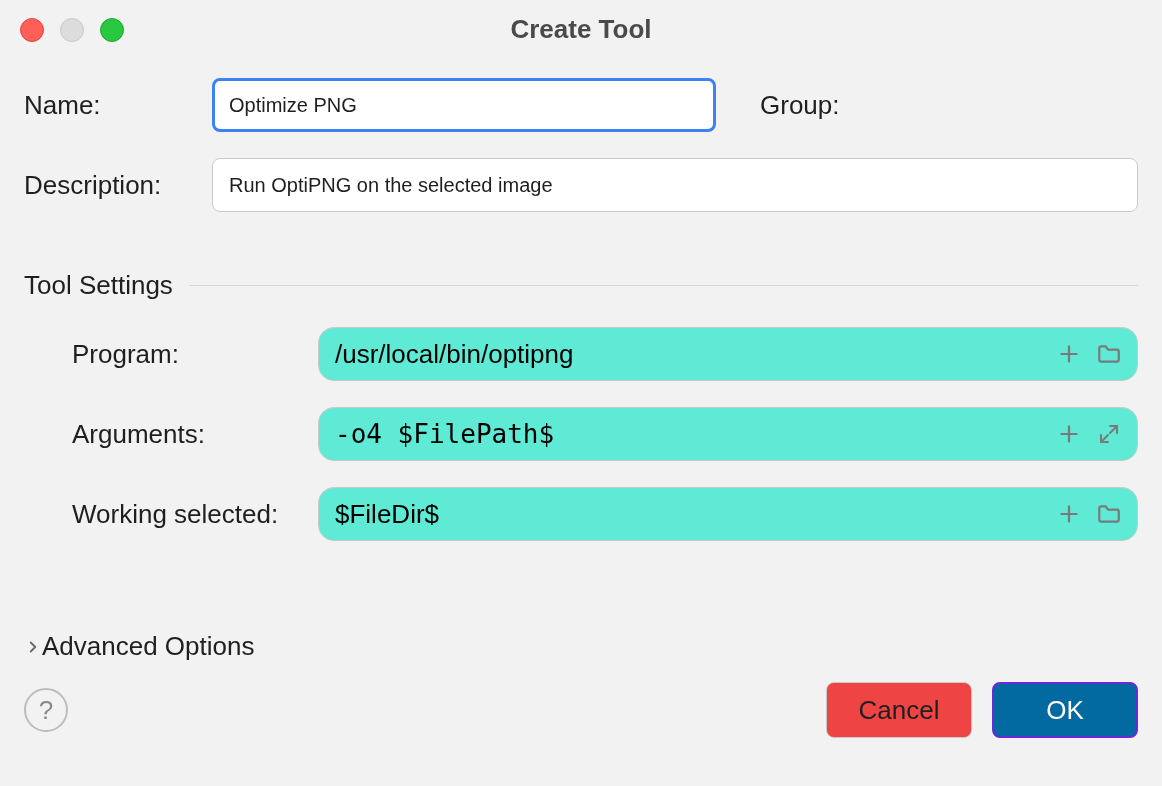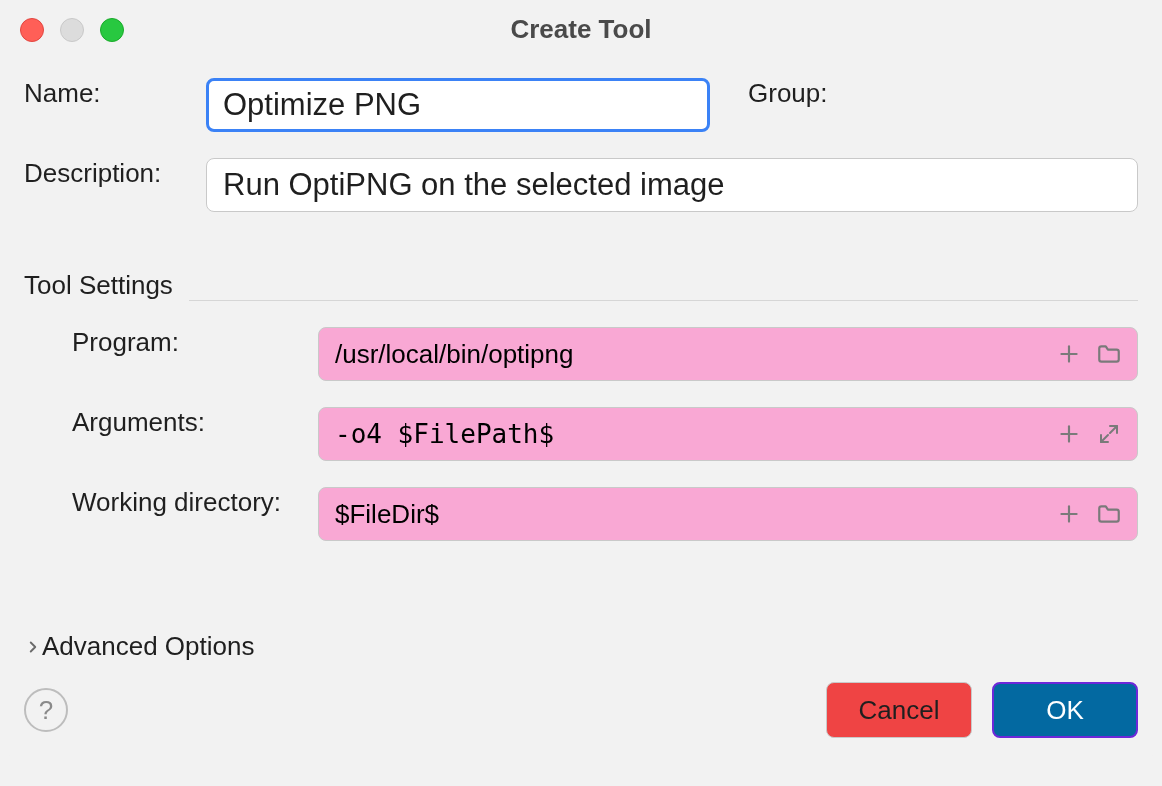--- a/index.html
+++ b/index.html
@@ -48,32 +48,33 @@
   }
   .content {
     position: absolute;
     top: 78px;
     left: 24px;
     right: 24px;
     bottom: 24px;
   }
   .row {
     display: flex;
-    gap: 18px;
+    align-items: center;
+    gap: 24px;
   }
   .label {
     font-size: 26px;
     color: #1f1f1f;
   }
   .input {
     height: 54px;
     background: #fff;
     border: 1px solid #c9c9c9;
     border-radius: 8px;
-    font-size: 31px;
+    font-size: 20px;
     padding: 0 16px;
     color: #1f1f1f;
     outline: none;
     font-family: inherit;
   }
   .input.focused {
     border: 3px solid #3b82f6;
     padding: 0 14px;
   }
   .select-wrap {
@@ -94,44 +95,45 @@
   }
   .select-btn {
     width: 54px;
     display: flex;
     align-items: center;
     justify-content: center;
     border-left: 1px solid #c9c9c9;
   }
   .section-title {
     display: flex;
-    align-items: flex-end;
+    align-items: center;
     gap: 16px;
     margin-top: 58px;
     margin-bottom: 20px;
   }
   .section-title .line {
     flex: 1;
     height: 1px;
     background: #d6d6d6;
   }
   .field-row {
     display: flex;
+    align-items: center;
     margin-top: 26px;
   }
   .field-row .indent { width: 48px; }
   .field-row .flabel { width: 246px; font-size: 26px; }
   .field-input-wrap {
     flex: 1;
     display: flex;
     align-items: center;
     height: 54px;
-    background: #f9a8d4;
+    background: #5eead4;
     border: 1px solid #c9c9c9;
-    border-radius: 8px;
+    border-radius: 16px;
     padding-right: 8px;
   }
   .field-input-wrap input {
     flex: 1;
     border: none;
     outline: none;
     height: 100%;
     padding: 0 16px;
     font-size: 26px;
     background: transparent;
@@ -264,21 +266,21 @@
               <line x1="20" y1="4" x2="13" y2="11"></line>
               <polyline points="11 20 4 20 4 13"></polyline>
               <line x1="4" y1="20" x2="11" y2="13"></line>
             </svg>
         </div>
       </div>
     </div>
 
     <div class="field-row">
       <div class="indent"></div>
-      <div class="flabel">Working directory:</div>
+      <div class="flabel">Working selected:</div>
       <div class="field-input-wrap">
         <input value="$FileDir$" style="">
         <div class="icon-btn">
           <svg width="26" height="26" viewBox="0 0 24 24" fill="none" stroke-width="2" stroke-linecap="round">
               <line x1="12" y1="5" x2="12" y2="19"></line>
               <line x1="5" y1="12" x2="19" y2="12"></line>
             </svg>
         </div>
         <div class="icon-btn">
           <svg width="26" height="26" viewBox="0 0 24 24" fill="none" stroke-width="2" stroke-linecap="round" stroke-linejoin="round">

